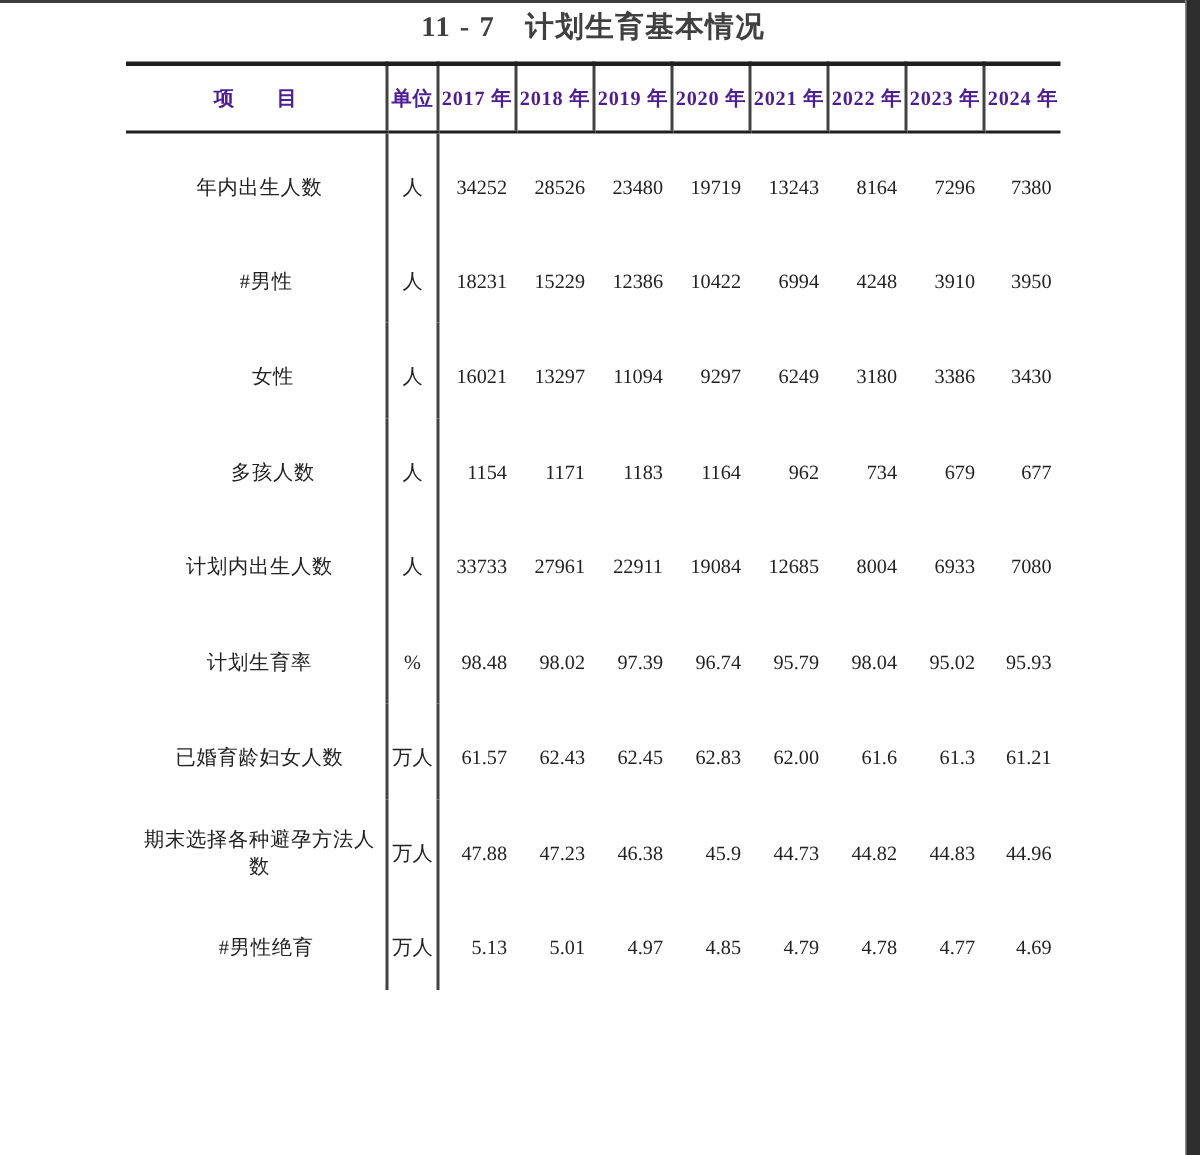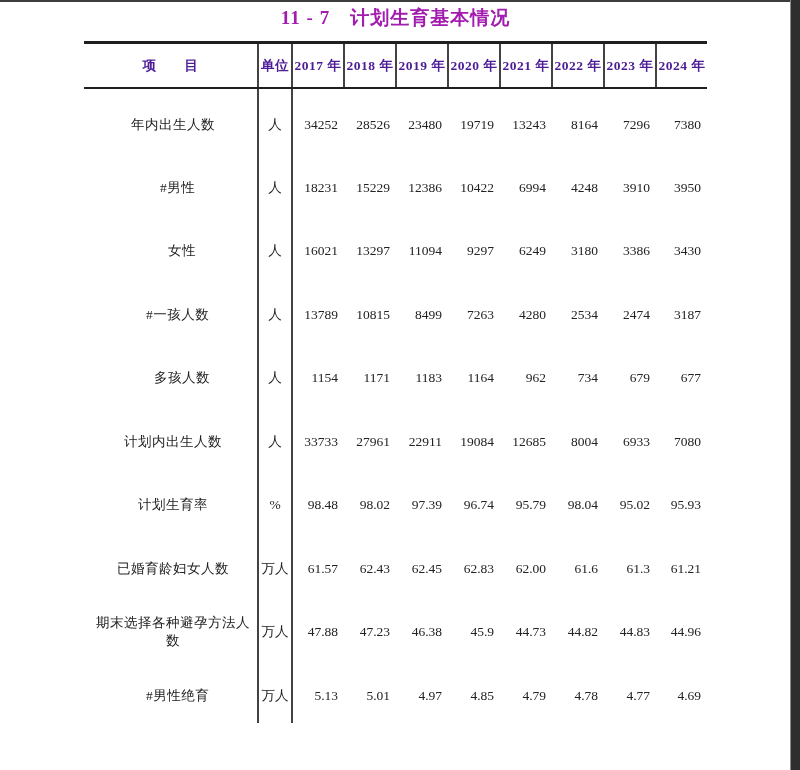--- a/index.html
+++ b/index.html
@@ -11,21 +11,21 @@
   }
   .top-edge {
     position:absolute; top:0; left:0; width:800px; height:2px; background:#3d3d3d;
   }
   .right-edge {
     position:absolute; top:0; right:0; width:9px; height:770px;
     background:#2e2e2e; border-left:1px solid #8a8a8a;
   }
   .title {
     position:absolute; top:5px; left:84px; width:623px;
-    text-align:center; font-size:19px; font-weight:bold; color:#a21caf;
+    text-align:center; font-size:19px; font-weight:bold; color:#404040;
     letter-spacing:1px; white-space:nowrap;
   }
   table.stats {
     position:absolute; top:41px; left:84px; width:623px;
     border-collapse:collapse; table-layout:fixed;
     border-top:3px solid #1f1f1f;
   }
   table.stats th {
     height:43px; font-weight:bold; font-size:13.5px; color:#4c1d95;
     border-bottom:2px solid #1f1f1f; text-align:center; padding:0;
@@ -111,32 +111,20 @@
       <td class="val">16021</td>
       <td class="val">13297</td>
       <td class="val">11094</td>
       <td class="val">9297</td>
       <td class="val">6249</td>
       <td class="val">3180</td>
       <td class="val">3386</td>
       <td class="val">3430</td>
     </tr>
     <tr>
-      <td class="item ind1">#一孩人数</td>
-      <td class="unit">人</td>
-      <td class="val">13789</td>
-      <td class="val">10815</td>
-      <td class="val">8499</td>
-      <td class="val">7263</td>
-      <td class="val">4280</td>
-      <td class="val">2534</td>
-      <td class="val">2474</td>
-      <td class="val">3187</td>
-    </tr>
-    <tr>
       <td class="item ind2">多孩人数</td>
       <td class="unit">人</td>
       <td class="val">1154</td>
       <td class="val">1171</td>
       <td class="val">1183</td>
       <td class="val">1164</td>
       <td class="val">962</td>
       <td class="val">734</td>
       <td class="val">679</td>
       <td class="val">677</td>

